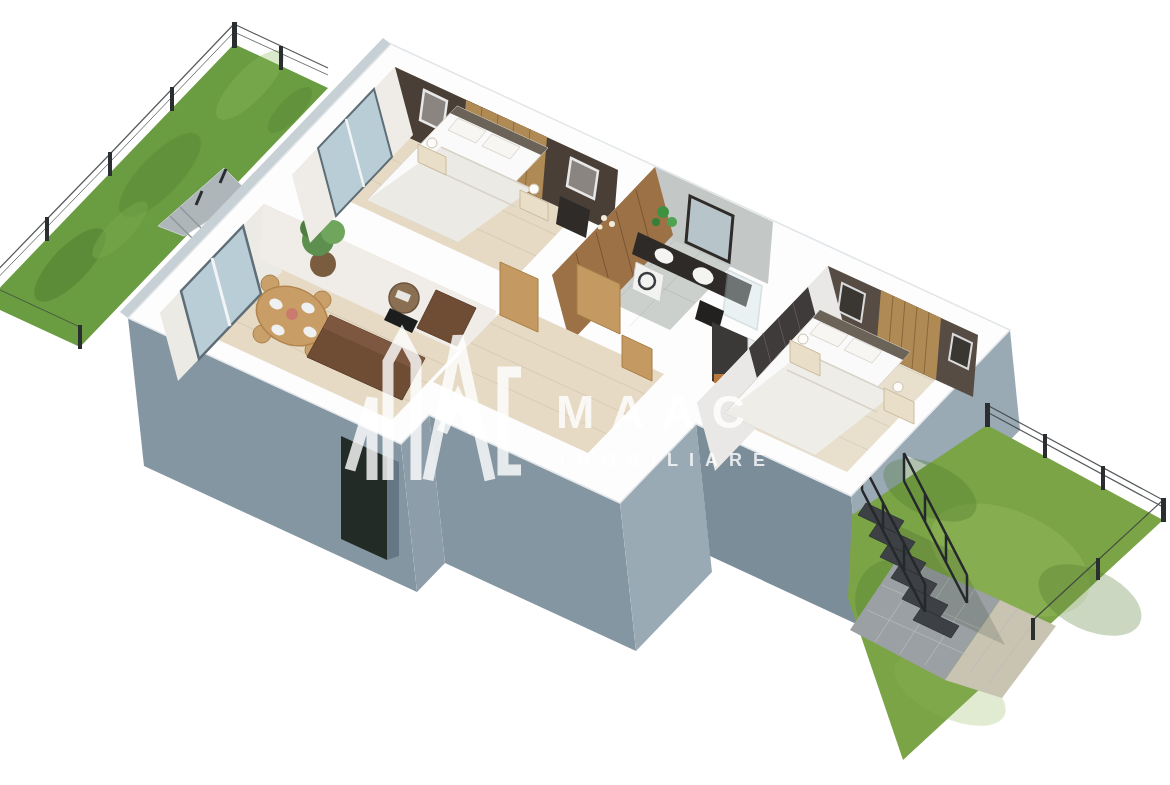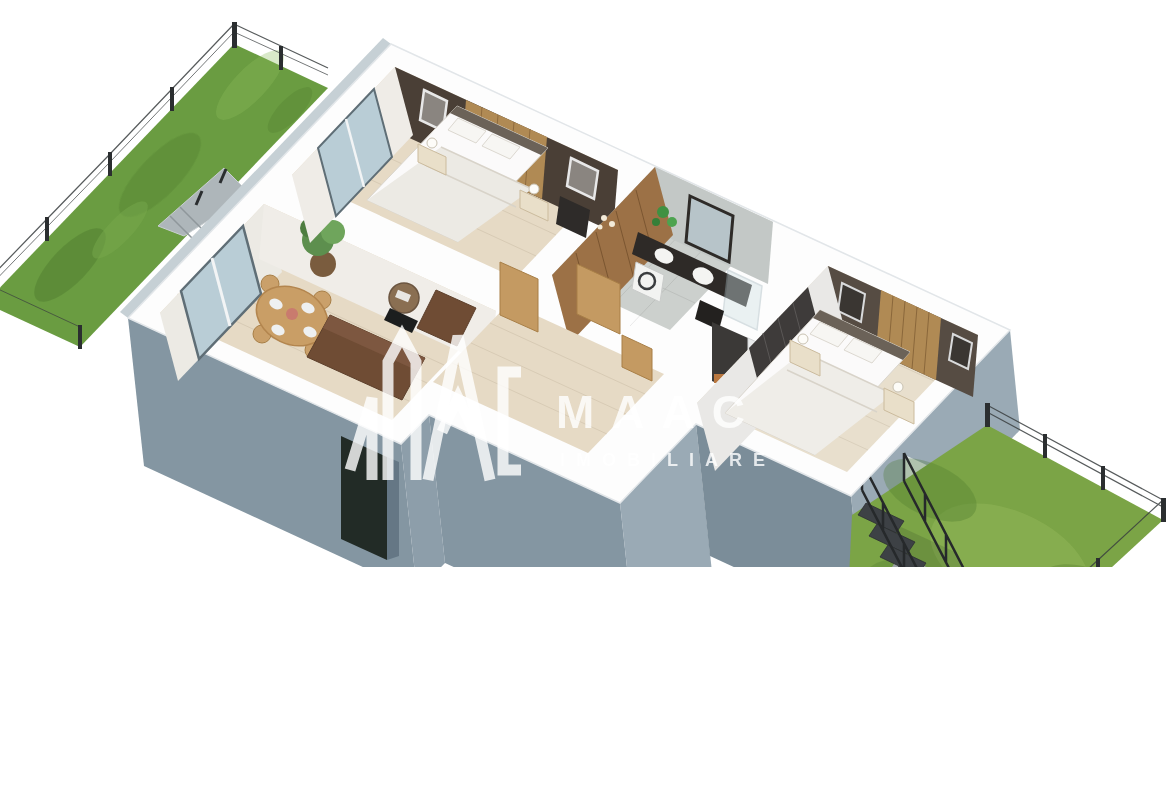--- a/index.html
+++ b/index.html
@@ -1,17 +1,17 @@
 <!DOCTYPE html>
 <html><head>
 <meta charset="utf-8">
 <title>MAAC Imobiliare</title>
 <style>
   html,body{margin:0;padding:0;background:#ffffff;}
-  .stage{position:relative;width:1170px;height:567px;background:#ffffff;overflow:hidden;
+  .stage{position:relative;width:1170px;height:785px;background:#ffffff;overflow:hidden;
          font-family:"Liberation Sans", sans-serif;}
   svg{display:block;}
   .wm-brand{font-family:"Liberation Sans", sans-serif;font-weight:700;font-size:46px;letter-spacing:17px;}
   .wm-tagline{font-family:"Liberation Sans", sans-serif;font-weight:700;font-size:18px;letter-spacing:11px;}
 </style>
 </head>
 <body>
 
 <div class="stage">
 <svg width="1170" height="785" viewBox="0 0 1170 785">

